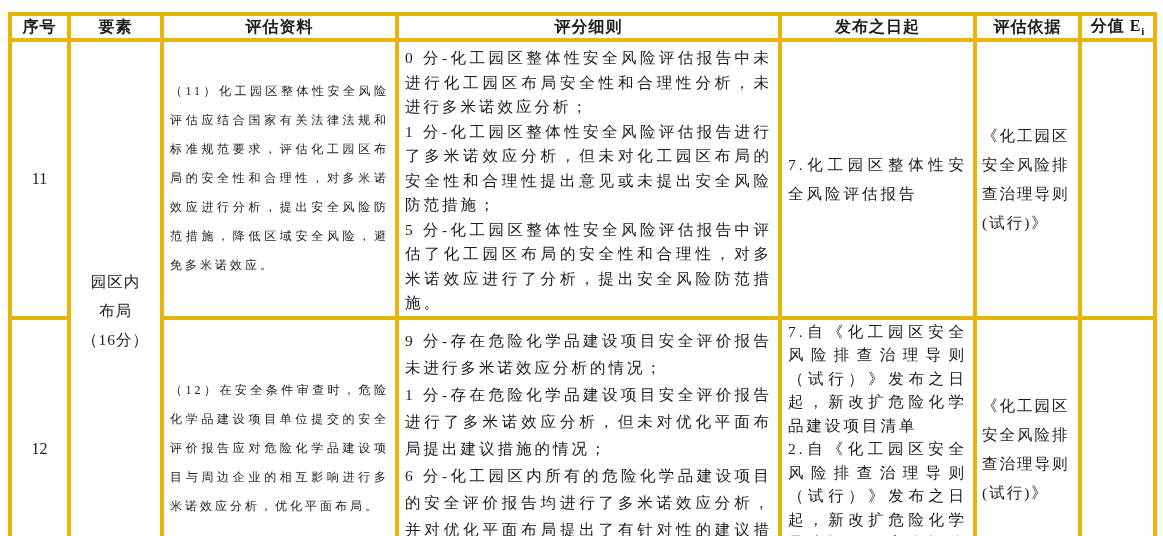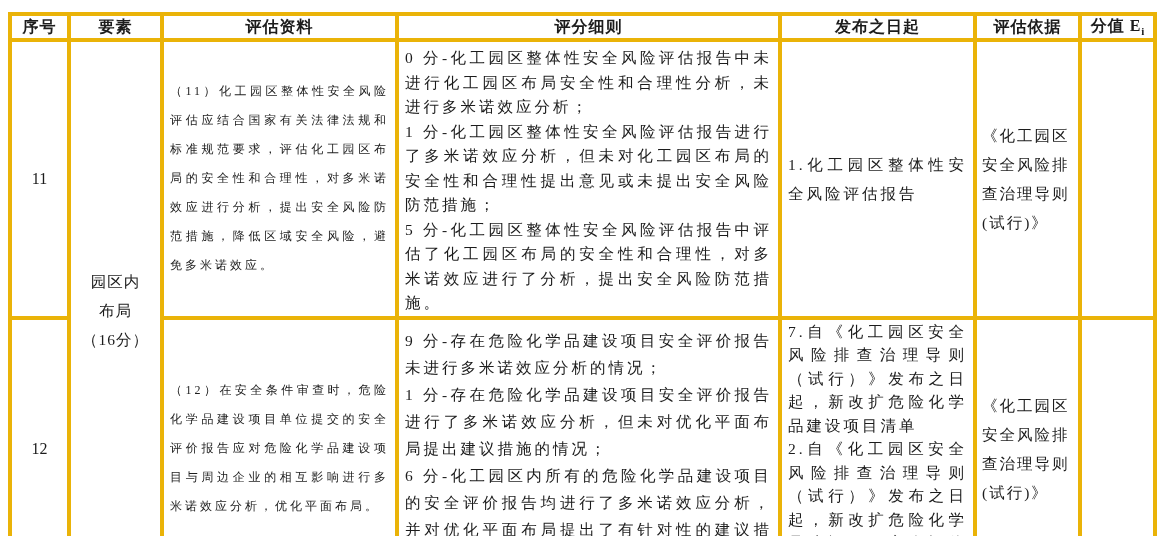--- a/index.html
+++ b/index.html
@@ -126,21 +126,21 @@
         <div>布局</div>
         <div>（16分）</div>
       </td>
       <td class="cell-content">（11）化工园区整体性安全风险评估应结合国家有关法律法规和标准规范要求，评估化工园区布局的安全性和合理性，对多米诺效应进行分析，提出安全风险防范措施，降低区域安全风险，避免多米诺效应。</td>
       <td class="cell-scoring">
         <p>0 分-化工园区整体性安全风险评估报告中未进行化工园区布局安全性和合理性分析，未进行多米诺效应分析；</p>
         <p>1 分-化工园区整体性安全风险评估报告进行了多米诺效应分析，但未对化工园区布局的安全性和合理性提出意见或未提出安全风险防范措施；</p>
         <p>5 分-化工园区整体性安全风险评估报告中评估了化工园区布局的安全性和合理性，对多米诺效应进行了分析，提出安全风险防范措施。</p>
       </td>
       <td class="cell-materials">
-        <p>1.化工园区整体性安全风险评估报告</p>
+        <p>7.化工园区整体性安全风险评估报告</p>
       </td>
       <td class="cell-basis">《化工园区安全风险排查治理导则(试行)》</td>
       <td class="cell-score"></td>
     </tr>
 
     <tr class="row-12">
       <td class="cell-seq">12</td>
       <td class="cell-content">（12）在安全条件审查时，危险化学品建设项目单位提交的安全评价报告应对危险化学品建设项目与周边企业的相互影响进行多米诺效应分析，优化平面布局。</td>
       <td class="cell-scoring">
         <p>9 分-存在危险化学品建设项目安全评价报告未进行多米诺效应分析的情况；</p>

